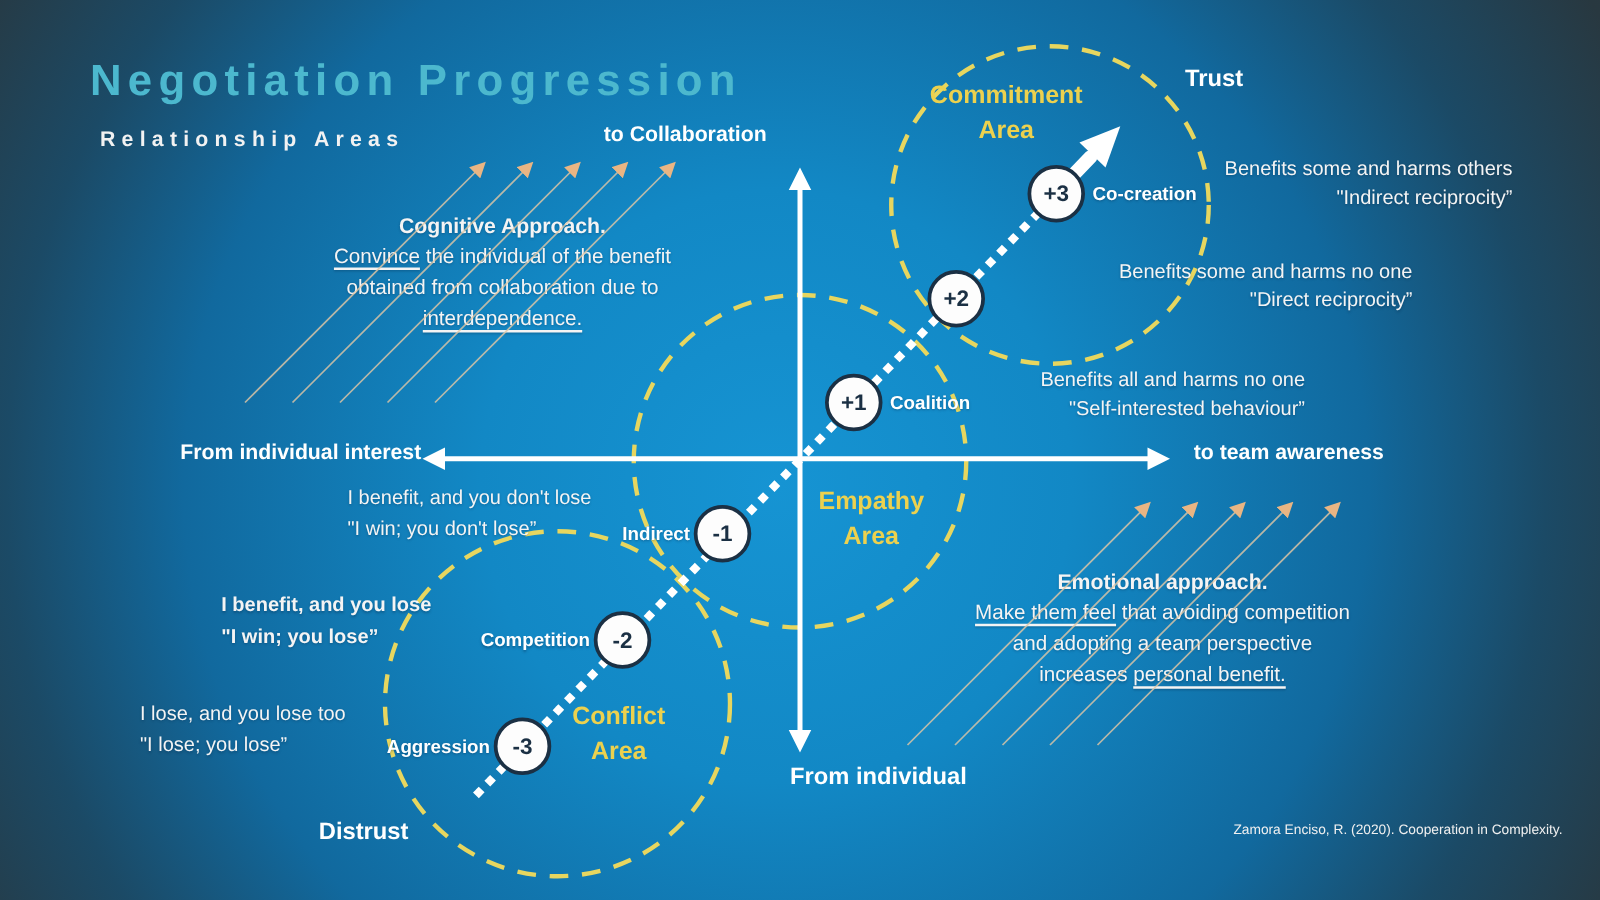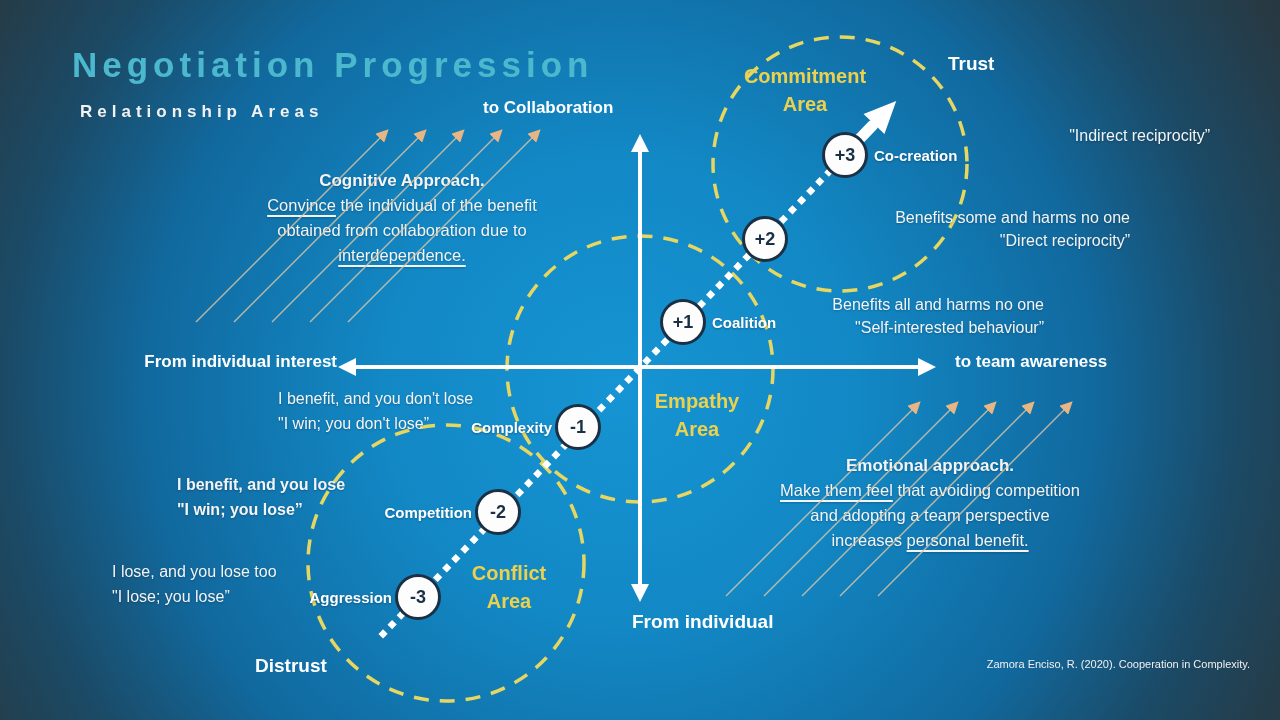--- a/index.html
+++ b/index.html
@@ -91,39 +91,40 @@
   <div class="abs pole" style="left:255px;top:655px;">Distrust</div>
 
   <div class="abs area-label" style="left:725px;top:62px;">
     <div>Commitment</div>
     <div>Area</div>
   </div>
   <div class="abs area-label" style="left:617px;top:387px;">
     <div>Empathy</div>
     <div>Area</div>
   </div>
-  <div class="abs area-label" style="left:429px;top:559px;">
+  <div class="abs area-label" style="left:415px;top:559px;">
     <div>Conflict</div>
     <div>Area</div>
   </div>
 
   <div class="abs marker-circle" style="left:395px;top:574px;">-3</div>
   <div class="abs marker-circle" style="left:475px;top:489px;">-2</div>
   <div class="abs marker-circle" style="left:555px;top:404px;">-1</div>
   <div class="abs marker-circle" style="left:660px;top:299px;">+1</div>
   <div class="abs marker-circle" style="left:742px;top:216px;">+2</div>
   <div class="abs marker-circle" style="left:822px;top:132px;">+3</div>
 
   <div class="abs marker-label left" style="right:888px;top:574px;">Aggression</div>
   <div class="abs marker-label left" style="right:808px;top:489px;">Competition</div>
-  <div class="abs marker-label left" style="right:728px;top:404px;">Complexity</div>
+  <div class="abs marker-label left" style="right:728px;top:404px;">Indirect</div>
   <div class="abs marker-label right" style="left:712px;top:299px;">Coalition</div>
   <div class="abs marker-label right" style="left:874px;top:132px;">Co-creation</div>
 
   <div class="abs note r" style="right:70px;top:124px;">
+    <div>Benefits some and harms others</div>
     <div>"Indirect reciprocity”</div>
   </div>
   <div class="abs note r" style="right:150px;top:206px;">
     <div>Benefits some and harms no one</div>
     <div>"Direct reciprocity”</div>
   </div>
   <div class="abs note r" style="right:236px;top:293px;">
     <div>Benefits all and harms no one</div>
     <div>"Self-interested behaviour”</div>
   </div>

